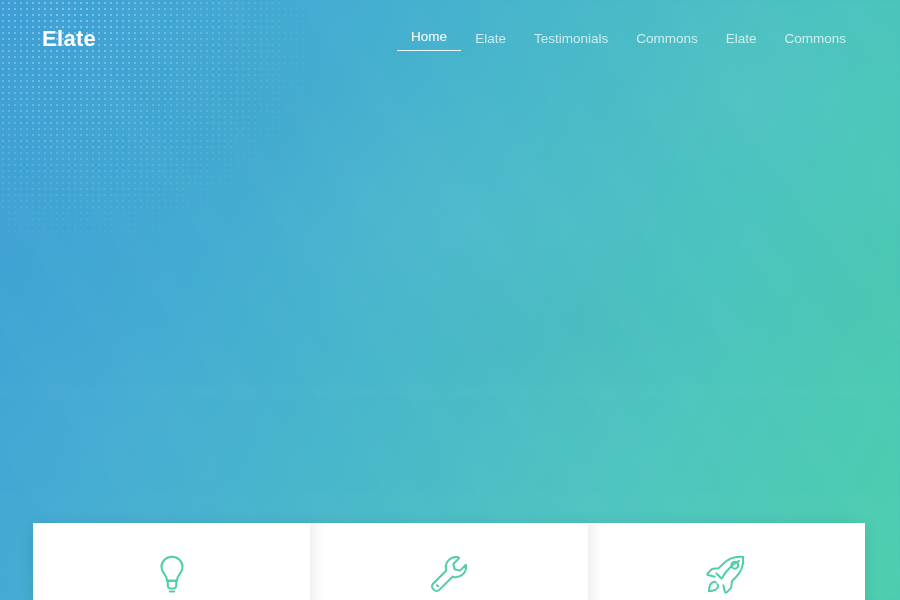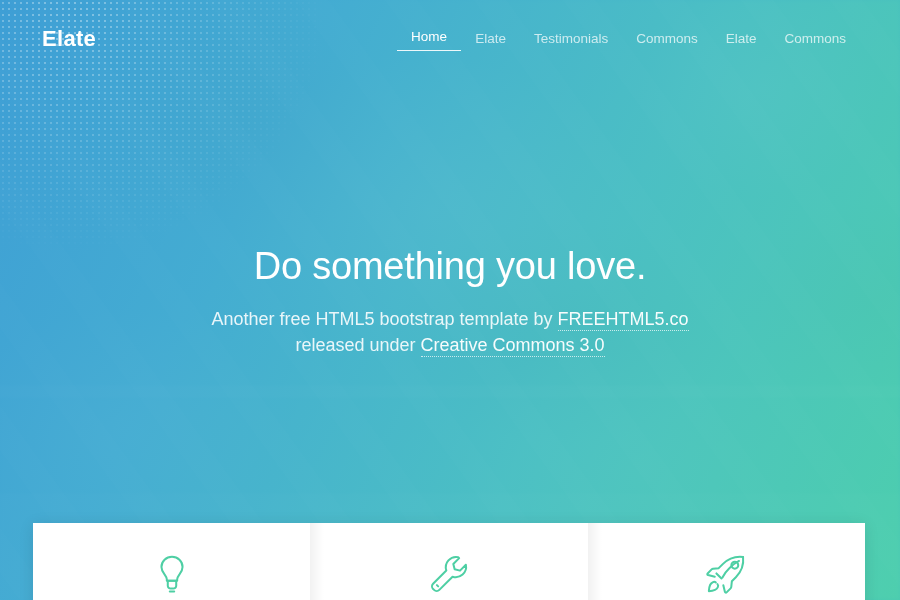--- a/index.html
+++ b/index.html
@@ -172,27 +172,20 @@
     <div class="menu">
       <a class="active" href="#">Home</a>
       <a href="#">Elate</a>
       <a href="#">Testimonials</a>
       <a href="#">Commons</a>
       <a href="#">Elate</a>
       <a href="#">Commons</a>
     </div>
   </nav>
 
-  <div class="hero-text">
-    <h1 class="hero-title">Do something you love.</h1>
-    <p class="hero-sub">
-      <span>Another free HTML5 bootstrap template by </span><a href="#">FREEHTML5.co</a><br>
-      <span>released under </span><a href="#">Creative Commons 3.0</a>
-    </p>
-  </div>
 
   <div class="cards">
 
     <div class="card">
       <span class="card-icon">
         <svg viewBox="0 0 48 48" fill="none" stroke="#4ecfa4" stroke-width="2.1" stroke-linecap="round" stroke-linejoin="round">
           <path d="M24 6c-6.1 0-11 4.7-11 10.6 0 4.1 2.1 6.5 3.7 8.6 1.2 1.6 1.9 2.7 1.9 4.3v1.6h10.8v-1.6c0-1.6.7-2.7 1.9-4.3 1.6-2.1 3.7-4.5 3.7-8.6C35 10.7 30.1 6 24 6z"></path>
           <path d="M19.6 31.1h8.8v5.1a3 3 0 0 1-3 3h-2.8a3 3 0 0 1-3-3v-5.1z"></path>
           <path d="M21.7 42.2h4.6"></path>
         </svg>

